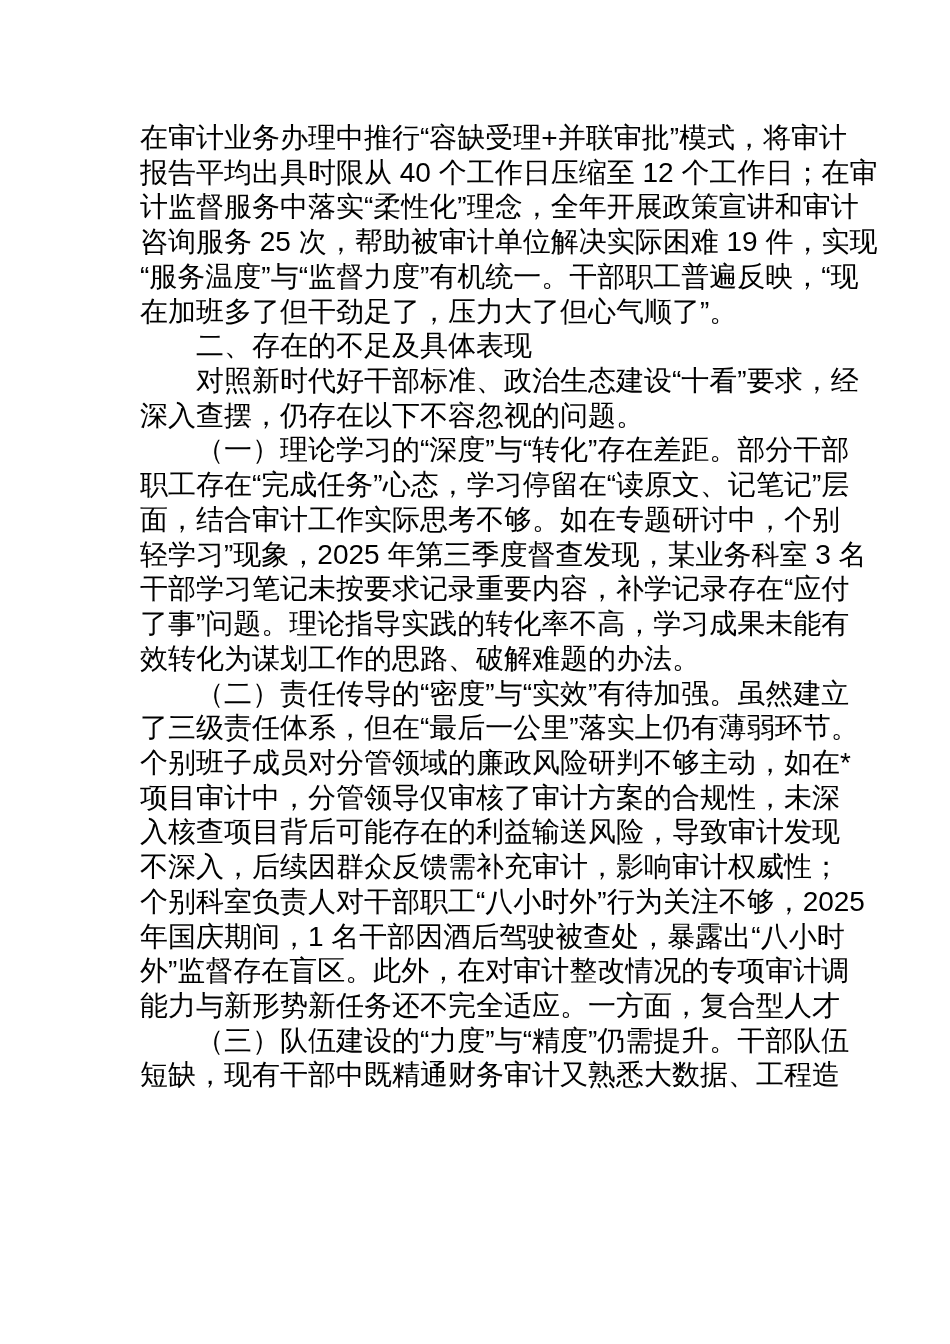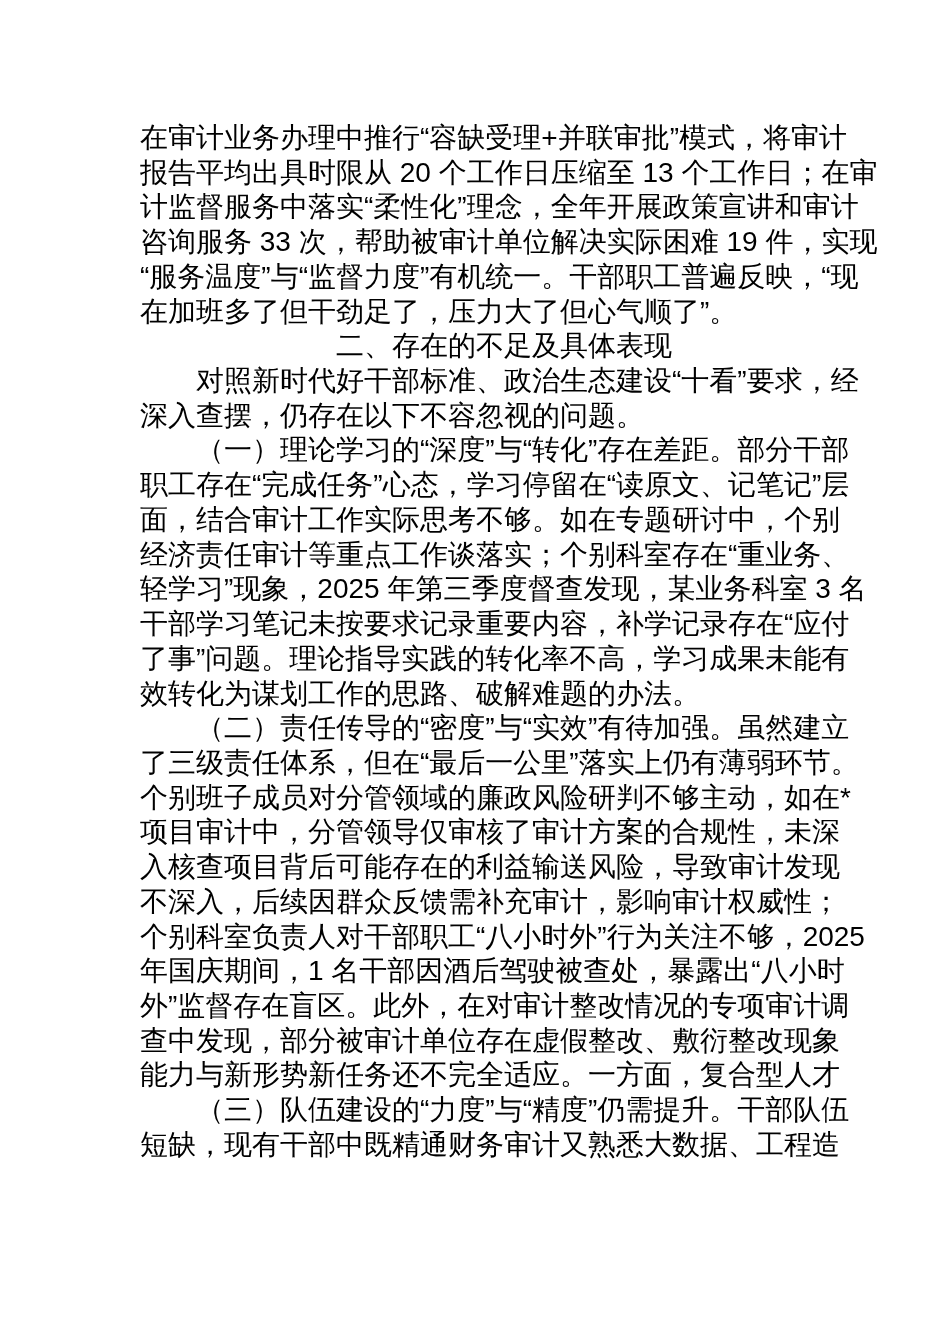--- a/index.html
+++ b/index.html
@@ -30,55 +30,52 @@
     text-align: left;
     letter-spacing: 0;
   }
   .line.fill {
     text-align: justify;
     text-align-last: justify;
     text-justify: inter-character;
   }
   .line.indent {
     padding-left: 56px;
-    text-align: center;
   }
   .line.heading {
     font-weight: 400;
   }
 </style>
 </head>
 <body>
 
 <div class="page">
   <div class="textblock">
       <div class="line fill">在审计业务办理中推行“容缺受理+并联审批”模式，将审计</div>
-      <div class="line fill">报告平均出具时限从 20 个工作日压缩至 13 个工作日；在审</div>
+      <div class="line fill">报告平均出具时限从 40 个工作日压缩至 12 个工作日；在审</div>
       <div class="line fill">计监督服务中落实“柔性化”理念，全年开展政策宣讲和审计</div>
-      <div class="line fill">咨询服务 33 次，帮助被审计单位解决实际困难 19 件，实现</div>
+      <div class="line fill">咨询服务 25 次，帮助被审计单位解决实际困难 19 件，实现</div>
       <div class="line fill">“服务温度”与“监督力度”有机统一。干部职工普遍反映，“现</div>
       <div class="line">在加班多了但干劲足了，压力大了但心气顺了”。</div>
       <div class="line indent heading">二、存在的不足及具体表现</div>
       <div class="line fill indent">对照新时代好干部标准、政治生态建设“十看”要求，经</div>
       <div class="line">深入查摆，仍存在以下不容忽视的问题。</div>
       <div class="line fill indent">（一）理论学习的“深度”与“转化”存在差距。部分干部</div>
       <div class="line fill">职工存在“完成任务”心态，学习停留在“读原文、记笔记”层</div>
       <div class="line fill">面，结合审计工作实际思考不够。如在专题研讨中，个别</div>
-      <div class="line fill">经济责任审计等重点工作谈落实；个别科室存在“重业务、</div>
       <div class="line fill">轻学习”现象，2025 年第三季度督查发现，某业务科室 3 名</div>
       <div class="line fill">干部学习笔记未按要求记录重要内容，补学记录存在“应付</div>
       <div class="line fill">了事”问题。理论指导实践的转化率不高，学习成果未能有</div>
       <div class="line">效转化为谋划工作的思路、破解难题的办法。</div>
       <div class="line fill indent">（二）责任传导的“密度”与“实效”有待加强。虽然建立</div>
       <div class="line fill">了三级责任体系，但在“最后一公里”落实上仍有薄弱环节。</div>
       <div class="line fill">个别班子成员对分管领域的廉政风险研判不够主动，如在*</div>
       <div class="line fill">项目审计中，分管领导仅审核了审计方案的合规性，未深</div>
       <div class="line fill">入核查项目背后可能存在的利益输送风险，导致审计发现</div>
       <div class="line fill">不深入，后续因群众反馈需补充审计，影响审计权威性；</div>
       <div class="line fill">个别科室负责人对干部职工“八小时外”行为关注不够，2025</div>
       <div class="line fill">年国庆期间，1 名干部因酒后驾驶被查处，暴露出“八小时</div>
       <div class="line fill">外”监督存在盲区。此外，在对审计整改情况的专项审计调</div>
-      <div class="line fill">查中发现，部分被审计单位存在虚假整改、敷衍整改现象</div>
       <div class="line fill">能力与新形势新任务还不完全适应。一方面，复合型人才</div>
       <div class="line fill indent">（三）队伍建设的“力度”与“精度”仍需提升。干部队伍</div>
       <div class="line fill">短缺，现有干部中既精通财务审计又熟悉大数据、工程造</div>
     </div>
 </div>
 
 </body></html>

